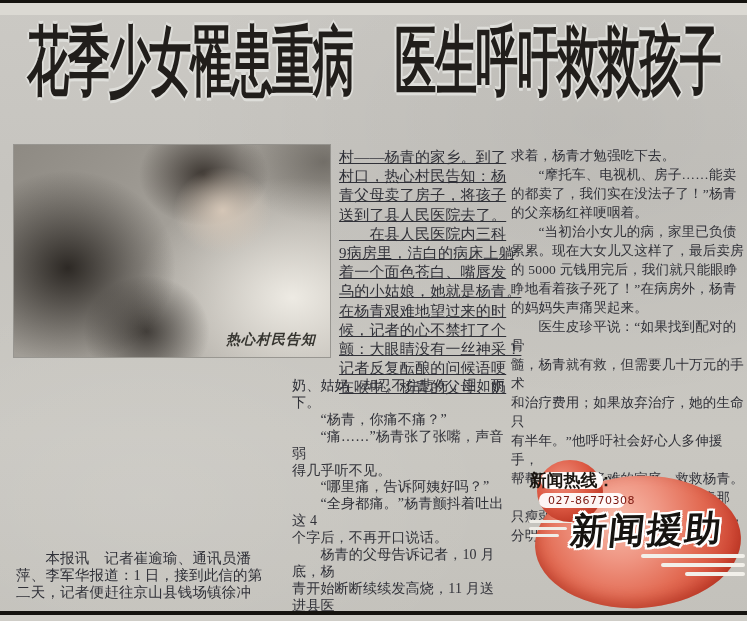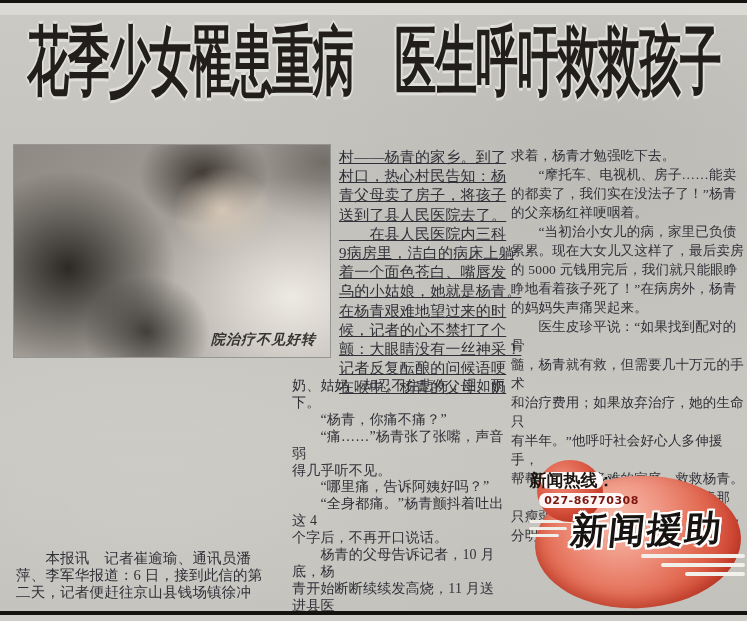--- a/index.html
+++ b/index.html
@@ -58,21 +58,21 @@
   }
   .hotline-band{
     position:absolute;left:10px;top:12px;width:62px;height:17px;border-radius:8px;
     background:rgba(255,255,255,.96);display:flex;align-items:center;justify-content:center;
   }
   .hotline-label{font-family:Liberation Sans, sans-serif;font-size:17px;font-weight:900;color:#19140f;white-space:nowrap;}
   .number-band{
     position:absolute;left:8px;top:33px;width:86px;height:15px;border-radius:7px;
     background:rgba(255,255,255,.94);display:flex;align-items:center;justify-content:center;
   }
-  .hotline-number{font-family:"DejaVu Sans","Liberation Sans",sans-serif;font-size:11px;font-weight:700;color:#7c1710;letter-spacing:.5px;white-space:nowrap;margin-left:19px;}
+  .hotline-number{font-family:"DejaVu Sans","Liberation Sans",sans-serif;font-size:11px;font-weight:400;color:#7c1710;letter-spacing:.5px;white-space:nowrap;margin-left:19px;}
   .badge-title{
     position:absolute;left:40px;top:46px;
     font-family:"DejaVu Sans","Liberation Sans",sans-serif;
     font-size:36px;font-weight:900;color:#161310;white-space:nowrap;letter-spacing:2px;
     transform:skewX(-7deg) rotate(-1deg);
     text-shadow:-2px 0 0 #fff,2px 0 0 #fff,0 -2px 0 #fff,0 2px 0 #fff,-2px -2px 0 #fff,2px 2px 0 #fff,-2px 2px 0 #fff,2px -2px 0 #fff;
   }
   .speed-left{position:absolute;left:-2px;top:60px;}
   .speed-left div{height:3px;background:#efede7;margin-bottom:4px;border-radius:2px;}
   .sl1{width:44px;} .sl2{width:38px;} .sl3{width:30px;}
@@ -88,21 +88,21 @@
 <div class="page">
 
   <div class="top-rule"></div>
   <div class="top-strip"></div>
 
   <div class="headline-wrap">
     <div class="headline">花季少女罹患重病　医生呼吁救救孩子</div>
   </div>
 
   <div class="photo">
-    <div class="photo-caption">院治疗不见好转</div>
+    <div class="photo-caption">热心村民告知</div>
   </div>
 
   <div class="body-text col2-top">村——杨青的家乡。到了
 村口，热心村民告知：杨
 青父母卖了房子，将孩子
 送到了县人民医院去了。
 　　在县人民医院内三科
 9病房里，洁白的病床上躺
 着一个面色苍白、嘴唇发
 乌的小姑娘，她就是杨青。
@@ -135,21 +135,21 @@
 的妈妈失声痛哭起来。
 　　医生皮珍平说：“如果找到配对的骨
 髓，杨青就有救，但需要几十万元的手术
 和治疗费用；如果放弃治疗，她的生命只
 有半年。”他呼吁社会好心人多伸援手，
 帮帮这个多灾多难的家庭，救救杨青。
 　　离开医院时，记者握了握杨青那
 只瘦弱、布满针眼的手。她使了使劲，
 分明不想放弃。</div>
   <div class="body-text col1-byline">　　本报讯　记者崔逾瑜、通讯员潘
-萍、李军华报道：6 日，接到此信的第
+萍、李军华报道：1 日，接到此信的第
 二天，记者便赶往京山县钱场镇徐冲</div>
 
   <div class="badge">
     <div class="badge-ellipse"></div>
     <div class="speed-left">
       <div class="sl1"></div>
         <div class="sl2"></div>
         <div class="sl3"></div>
     </div>
     <div class="speed-right">

